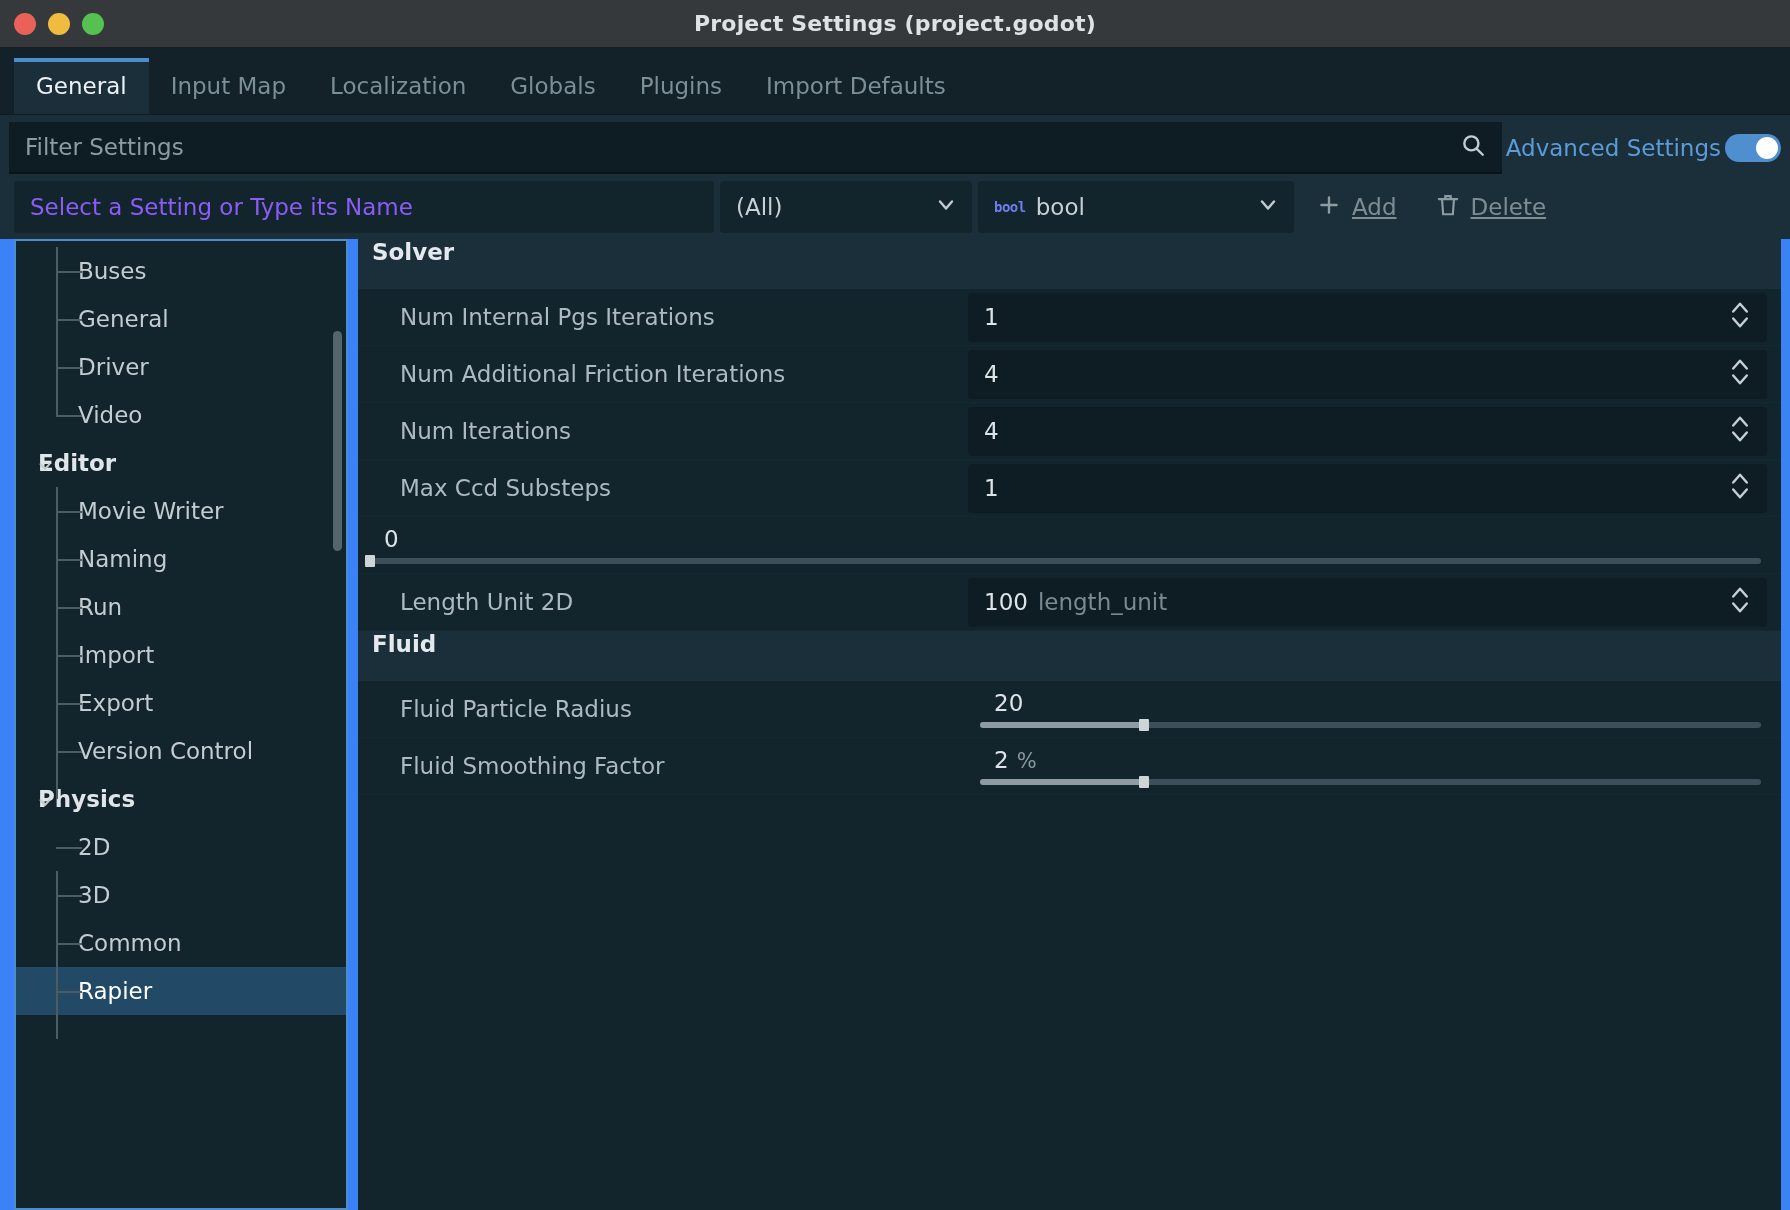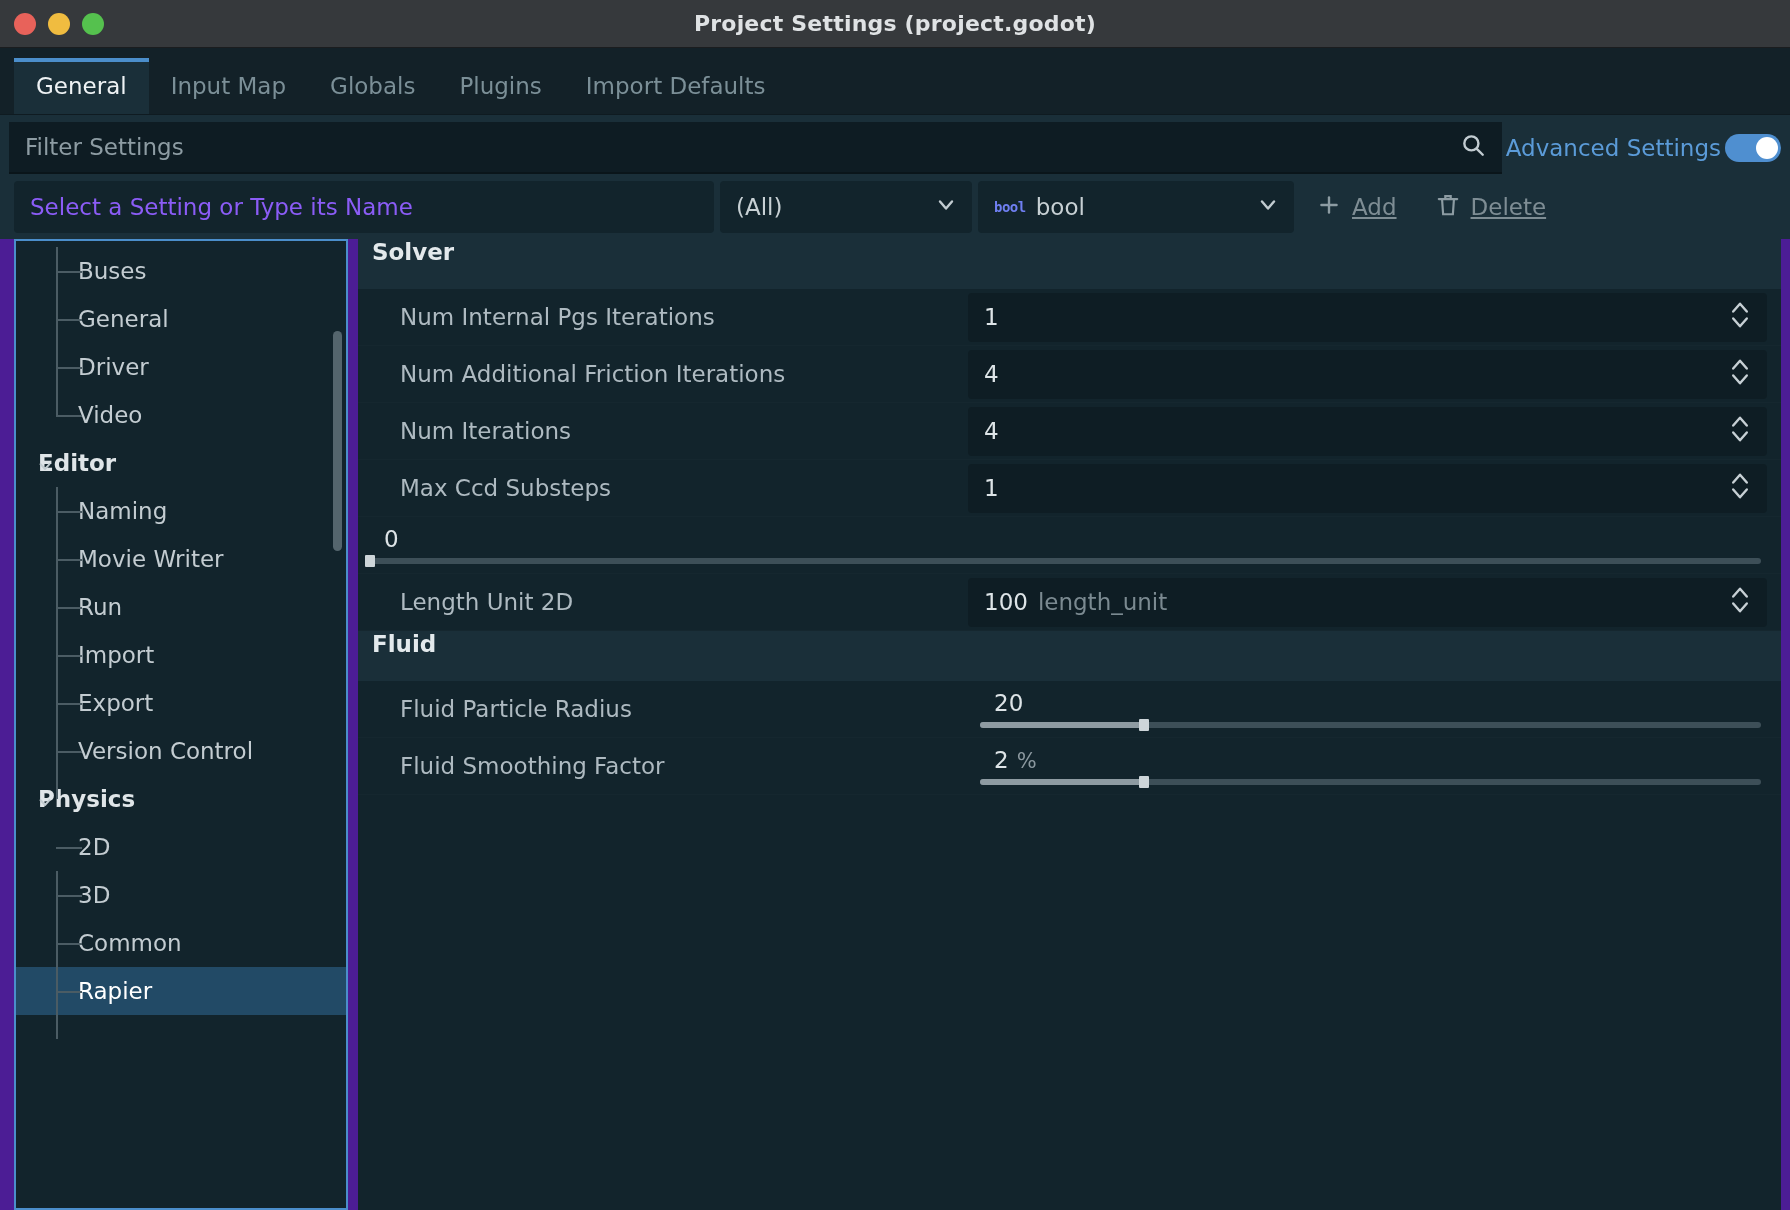--- a/index.html
+++ b/index.html
@@ -121,21 +121,21 @@
     font-size: 23px; color: #7e8d94;
     cursor: default;
     text-decoration: underline;
   }
 
   
   .body {
     display: flex;
     height: calc(1210px - 48px - 67px - 66px - 58px);
     padding: 0 9px 0 14px;
-    background: #4c1d95;
+    background: #3b82f6;
     gap: 10px;
   }
 
   
   .tree {
     width: 334px; flex: none;
     background: #12242c;
     border: 2px solid #4b8ecb;
     position: relative;
     overflow: hidden;
@@ -237,20 +237,23 @@
   </div>
   <div class="win-title">Project Settings (project.godot)</div>
 </div>
 
 <div class="tabstrip">
   <div class="tab active">
       <span>General</span>
     </div>
   <div class="tab">
       <span>Input Map</span>
+    </div>
+  <div class="tab">
+      <span>Localization</span>
     </div>
   <div class="tab">
       <span>Globals</span>
     </div>
   <div class="tab">
       <span>Plugins</span>
     </div>
   <div class="tab">
       <span>Import Defaults</span>
     </div>
@@ -335,25 +338,25 @@
           <span>Video</span>
         </div>
         <div class="trow group">
           <span class="caret"><svg width="18" height="18" viewBox="0 0 24 24" fill="none" stroke="#c2ccd1" stroke-width="2.6">
               <polyline points="6,9.5 12,16 18,9.5" stroke-linecap="round" stroke-linejoin="round"></polyline>
             </svg></span>
           <span>Editor</span>
         </div>
         <div class="trow child">
           <span class="guide-h"></span>
+          <span>Movie Writer</span>
+        </div>
+        <div class="trow child">
+          <span class="guide-h"></span>
           <span>Naming</span>
-        </div>
-        <div class="trow child">
-          <span class="guide-h"></span>
-          <span>Movie Writer</span>
         </div>
         <div class="trow child">
           <span class="guide-h"></span>
           <span>Run</span>
         </div>
         <div class="trow child">
           <span class="guide-h"></span>
           <span>Import</span>
         </div>
         <div class="trow child">

